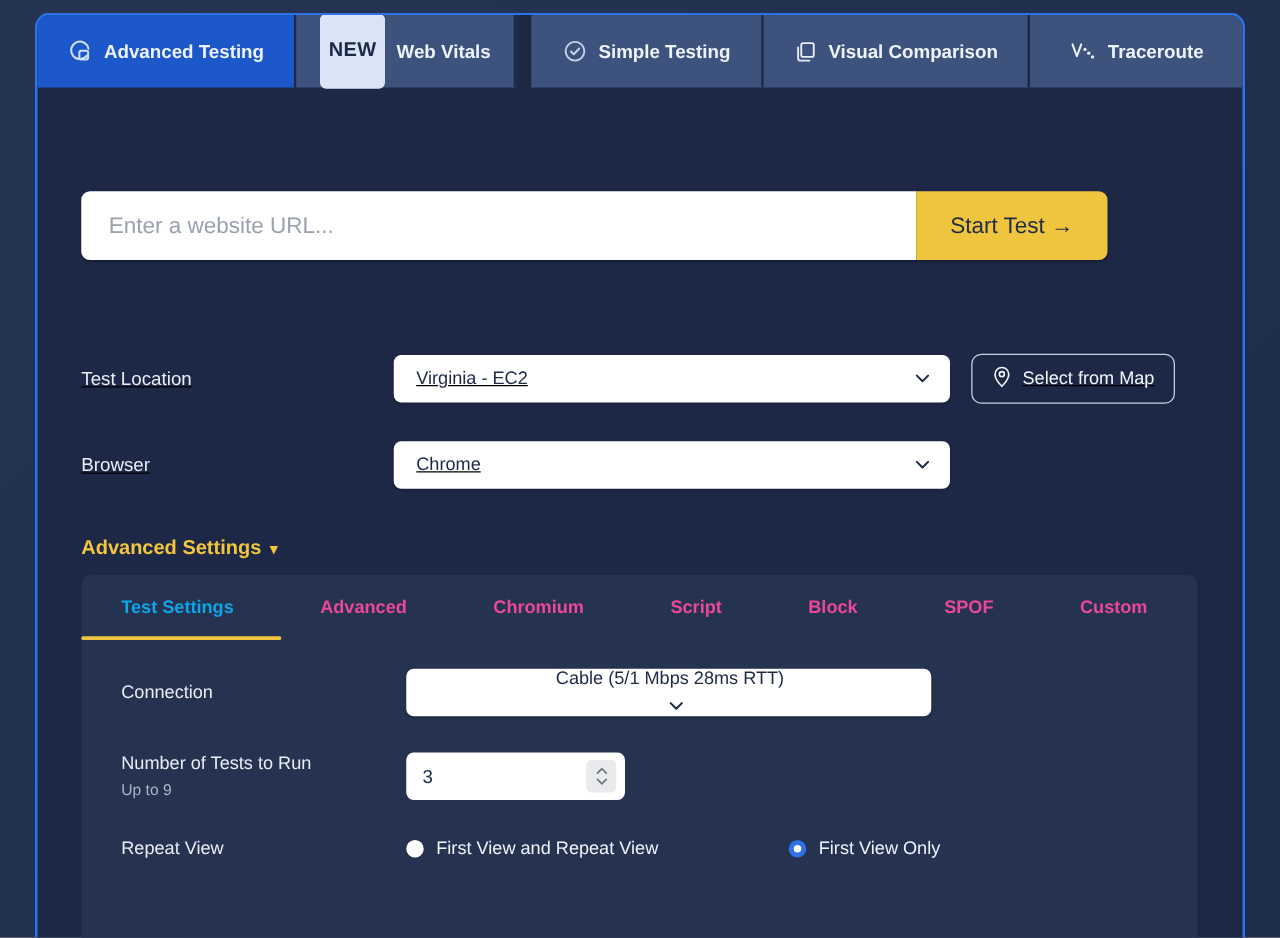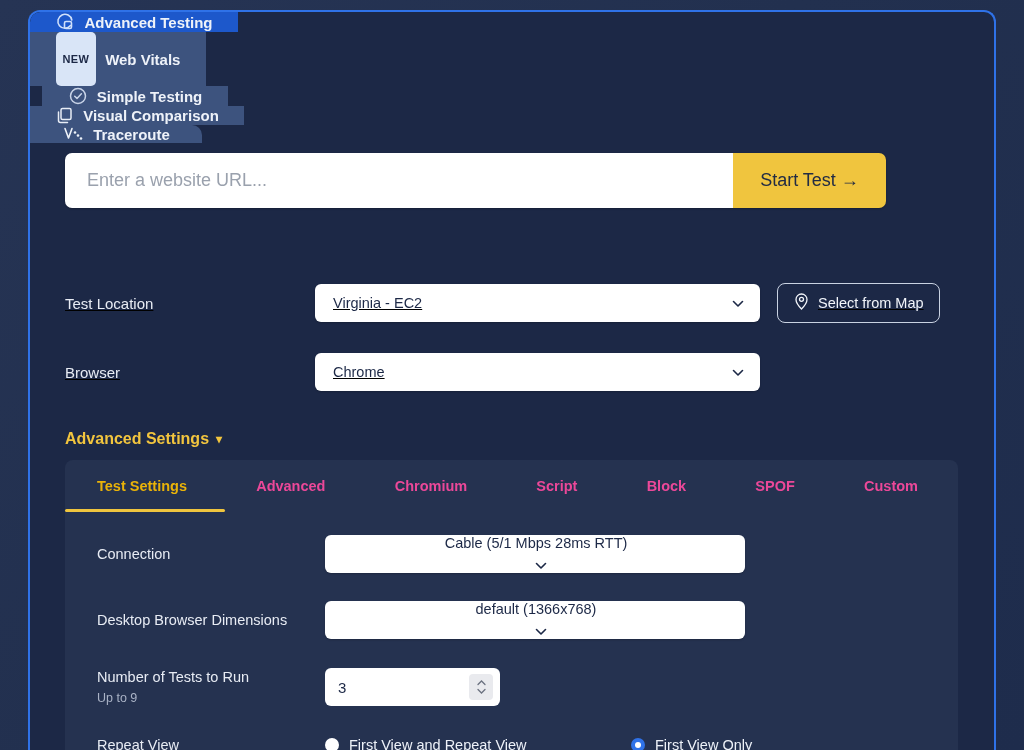--- a/index.html
+++ b/index.html
@@ -11,35 +11,35 @@
   }
   .panel {
     position:absolute; left:28px; top:10px; width:968px; height:760px;
     background:#1c2846;
     border:2px solid #2f72e8;
     border-bottom:none;
     border-radius:12px 12px 0 0;
     overflow:hidden;
   }
   
-  .main-tabs { display:flex; height:58px;flex-direction:column; }
+  .main-tabs { display:flex; height:58px; }
   .main-tab {
     background:#3d537e; color:#eef2f9; font-weight:bold; font-size:15px;
     display:flex; align-items:center; justify-content:center; gap:9px;
     border-right:2px solid #1c2846; cursor:pointer;
   }
   .main-tab:nth-child(1){ width:210px; }
   .main-tab:nth-child(2){ width:178px; }
   .main-tab:nth-child(3){ width:188px;margin-left:12px; }
   .main-tab:nth-child(4){ width:216px; }
   .main-tab:nth-child(5){ width:172px; border-right:none; border-radius:0 10px 0 0; }
   .main-tab.active { background:#1d58cb; border-radius:10px 0 0 0; }
   .main-tab .ticon { display:flex; align-items:center; }
   .badge-new {
-    background:#d9e5f7; color:#1c2846; font-size:11px; font-weight:bold;
+    background:#d9e5f7; color:#1c2846; font-size:16px; font-weight:bold;
     padding:21px 7px; border-radius:5px; letter-spacing:.3px;
   }
   
   .panel-body { padding:0 0 0 35px; }
   .url-row { margin-top:83px; width:821px; height:55px; display:flex; border-radius:7px; box-shadow:0 1px 2px rgba(0,0,0,.25); }
   .url-input {
     flex:1; height:55px; border:none; outline:none; background:#ffffff;
     border-radius:7px 0 0 7px; padding:0 22px; font-size:18px; color:#ef4444;
     font-family:"Liberation Sans", sans-serif;
   }
@@ -71,21 +71,21 @@
   
   .settings {
     margin-top:12px; width:893px; height:310px; background:#253250;
     border-radius:8px 8px 0 0;
   }
   .settings-tabs {
     height:52px; display:flex; align-items:center; justify-content:space-between;
     padding:0 40px 0 32px; position:relative;
   }
   .settings-tab { color:#ec4899; font-size:14.5px; font-weight:bold; cursor:pointer; }
-  .settings-tab.active { color:#eab308; }
+  .settings-tab.active { color:#0ea5e9; }
   .settings-underline { position:absolute; left:0; bottom:0; width:160px; height:3px; background:#f0c53e; border-radius:2px; }
   .srow { display:flex; align-items:center; padding-left:32px; }
   .srow .slabel { width:228px; color:#e8ecf4; font-size:14.5px; }
   .srow .slabel .hint { margin-top:6px; font-size:12.5px; color:#aab3c6; font-weight:normal; }
   .row-connection { margin-top:23px; }
   .row-dimensions { margin-top:28px; }
   .row-runs { margin-top:29px; }
   .row-repeat { margin-top:31px; }
   .num-wrap { position:relative; width:175px; height:38px; }
   .num-input {
@@ -218,31 +218,20 @@
         <div class="select select-small">
           <span>Cable (5/1 Mbps 28ms RTT)</span>
           <span class="chev">
             <svg width="12" height="8" viewBox="0 0 12 8" fill="none">
                 <path d="M1.5 1.5 L6 6 L10.5 1.5" stroke="#1c2846" stroke-width="1.6" stroke-linecap="round" stroke-linejoin="round"></path>
               </svg>
           </span>
         </div>
       </div>
 
-      <div class="srow row-dimensions">
-        <span class="slabel">Desktop Browser Dimensions</span>
-        <div class="select select-small">
-          <span>default (1366x768)</span>
-          <span class="chev">
-            <svg width="12" height="8" viewBox="0 0 12 8" fill="none">
-                <path d="M1.5 1.5 L6 6 L10.5 1.5" stroke="#1c2846" stroke-width="1.6" stroke-linecap="round" stroke-linejoin="round"></path>
-              </svg>
-          </span>
-        </div>
-      </div>
 
       <div class="srow row-runs">
         <span class="slabel">
           <div>Number of Tests to Run</div>
           <div class="hint">Up to 9</div>
         </span>
         <div class="num-wrap">
           <input class="num-input" type="text" value="3" style="">
           <span class="stepper">
             <svg width="9" height="6" viewBox="0 0 9 6">

